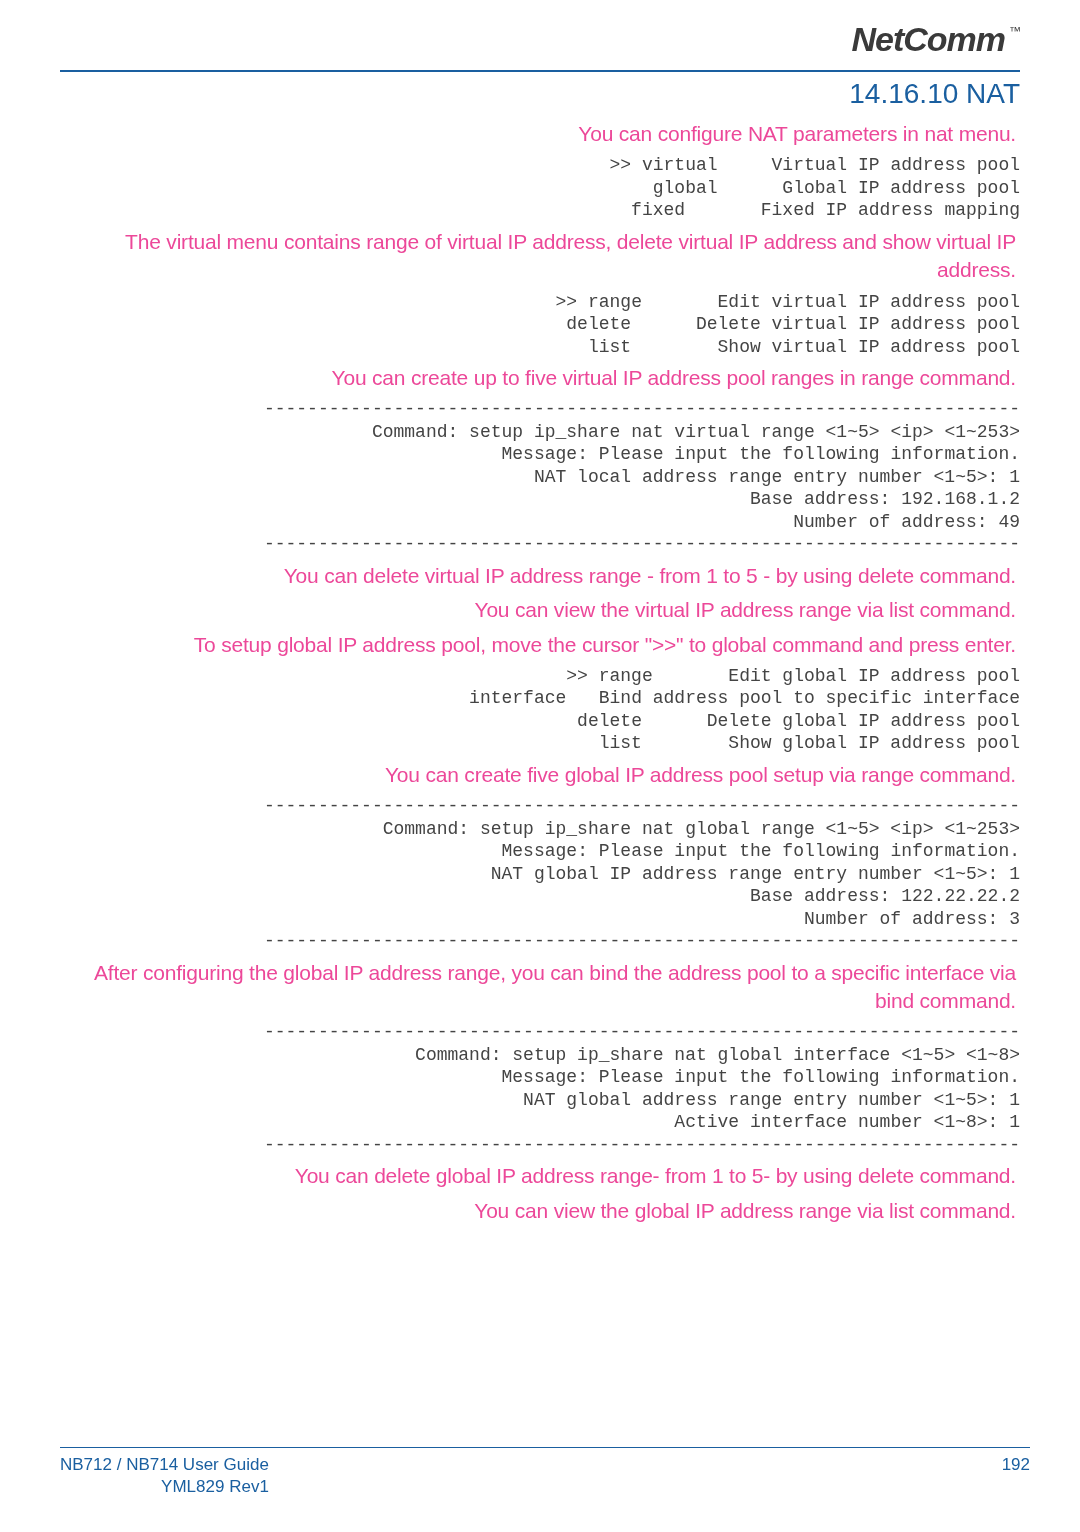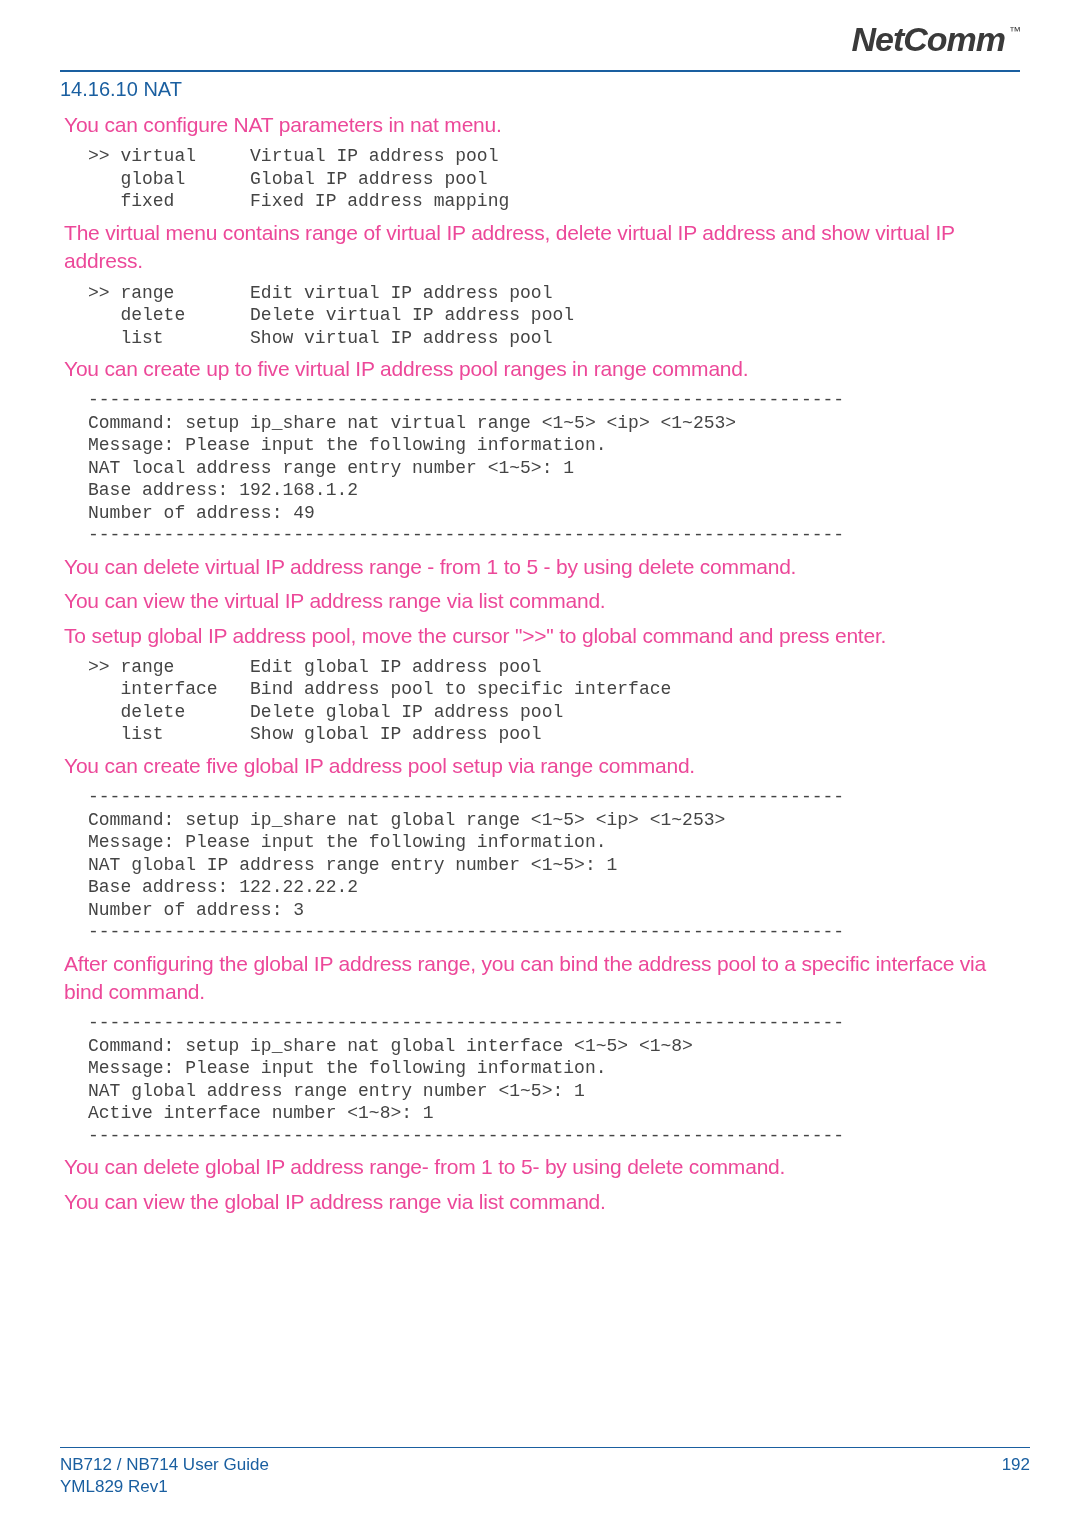--- a/index.html
+++ b/index.html
@@ -1,15 +1,15 @@
 <!DOCTYPE html>
 <html><head>
 <meta charset="utf-8">
 <style>
-  * { box-sizing: border-box; margin: 0; padding: 0; }
+  * { box-sizing: border-box; margin: 0; padding: 0; text-align: right; }
   body {
     width: 1080px;
     height: 1532px;
     background: #ffffff;
     font-family: Arial, Helvetica, sans-serif;
     color: #333;
     position: relative;
     padding: 30px 60px 40px 60px;
   }
   .logo {
@@ -32,21 +32,21 @@
     margin-top: 4px;
   }
   .top-rule {
     border: none;
     border-top: 2px solid #1a5fa0;
     margin-top: 40px;
     margin-bottom: 6px;
   }
   h2.section-heading {
     color: #1a5fa0;
-    font-size: 20px;
+    font-size: 28px;
     font-weight: 500;
     margin-bottom: 10px;
   }
   p.body-text {
     font-size: 21px;
     color: #ec4899;
     margin: 6px 4px;
     line-height: 1.35;
     font-family: Arial, Helvetica, sans-serif;
     font-stretch: condensed;

